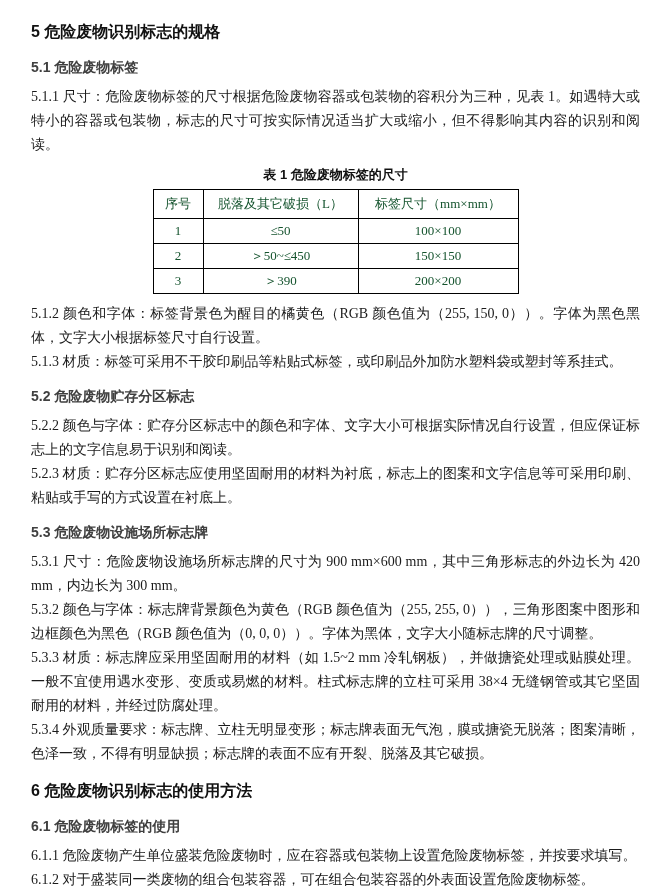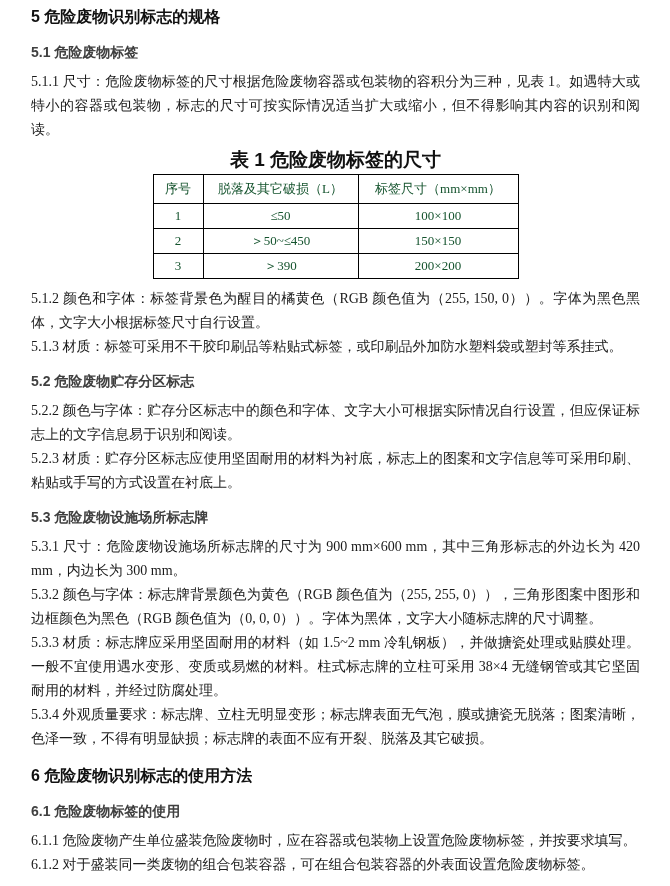--- a/index.html
+++ b/index.html
@@ -6,21 +6,21 @@
     margin: 0;
     padding: 0;
     background: #ffffff;
   }
   .page {
     position: relative;
     box-sizing: border-box;
     width: 670px;
     height: 886px;
     overflow: hidden;
-    padding: 4px 30px 0 31px;
+    padding: 19px 30px 0 31px;
     background: #ffffff;
     color: #1a1a1a;
     font-family: "Liberation Serif", "DejaVu Serif", serif;
     font-size: 14px;
     line-height: 24px;
   }
   h1.sec {
     font-family: "Liberation Sans", "DejaVu Sans", sans-serif;
     font-size: 16px;
     line-height: 26px;
@@ -36,21 +36,21 @@
     font-weight: bold;
     margin: 10px 0 6px 0;
     color: #404040;
   }
   p.clause {
     margin: 0;
     text-align: justify;
   }
   .tbl-caption {
     font-family: "Liberation Sans", "DejaVu Sans", sans-serif;
-    font-size: 19px;
+    font-size: 13px;
     line-height: 20px;
     font-weight: bold;
     text-align: center;
     margin: 8px 0 4px 0;
     color: #111;
   }
   table.spec {
     border-collapse: collapse;
     margin: 0 auto;
     width: 365px;

